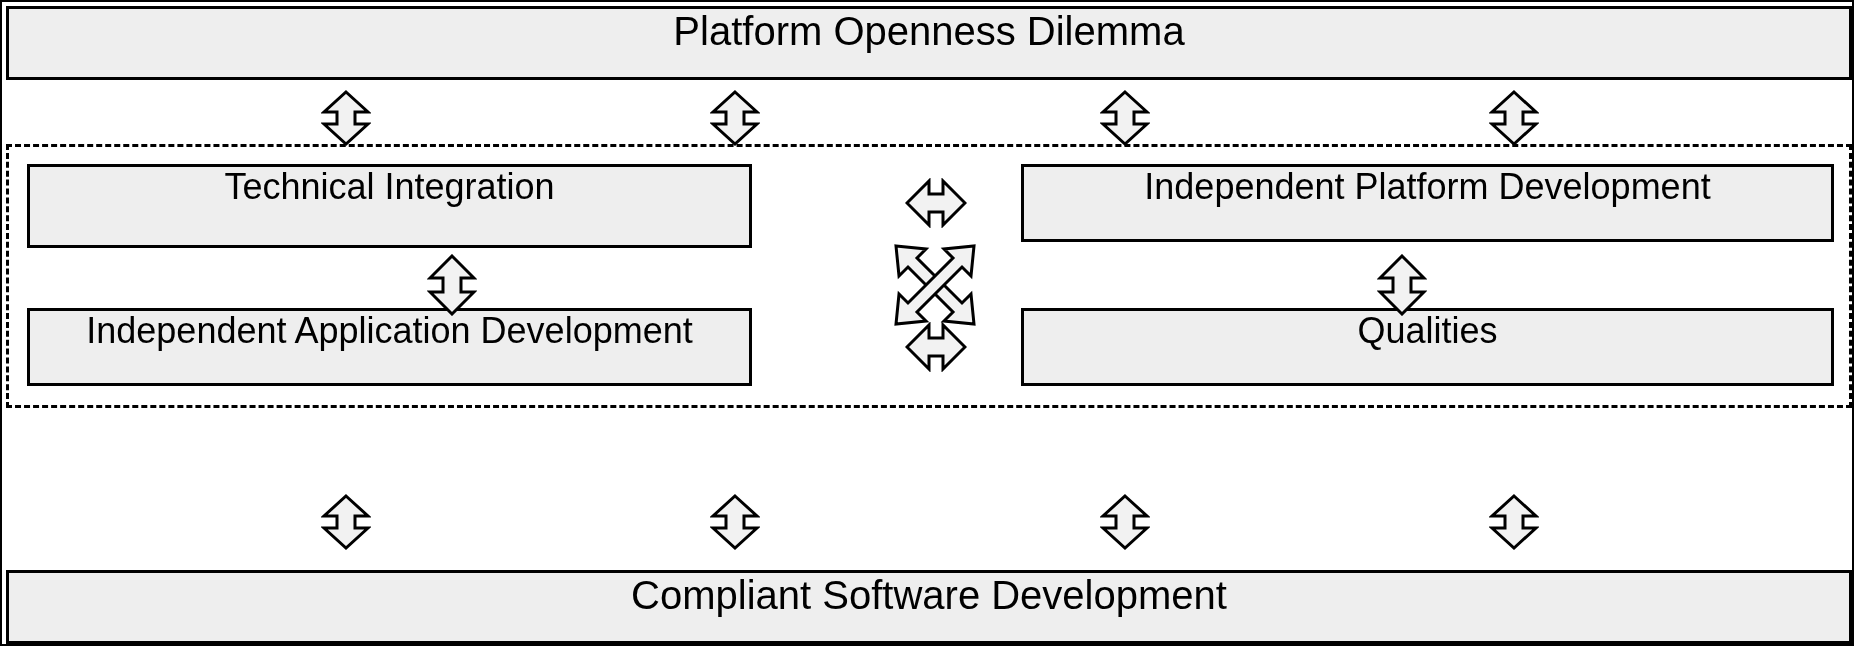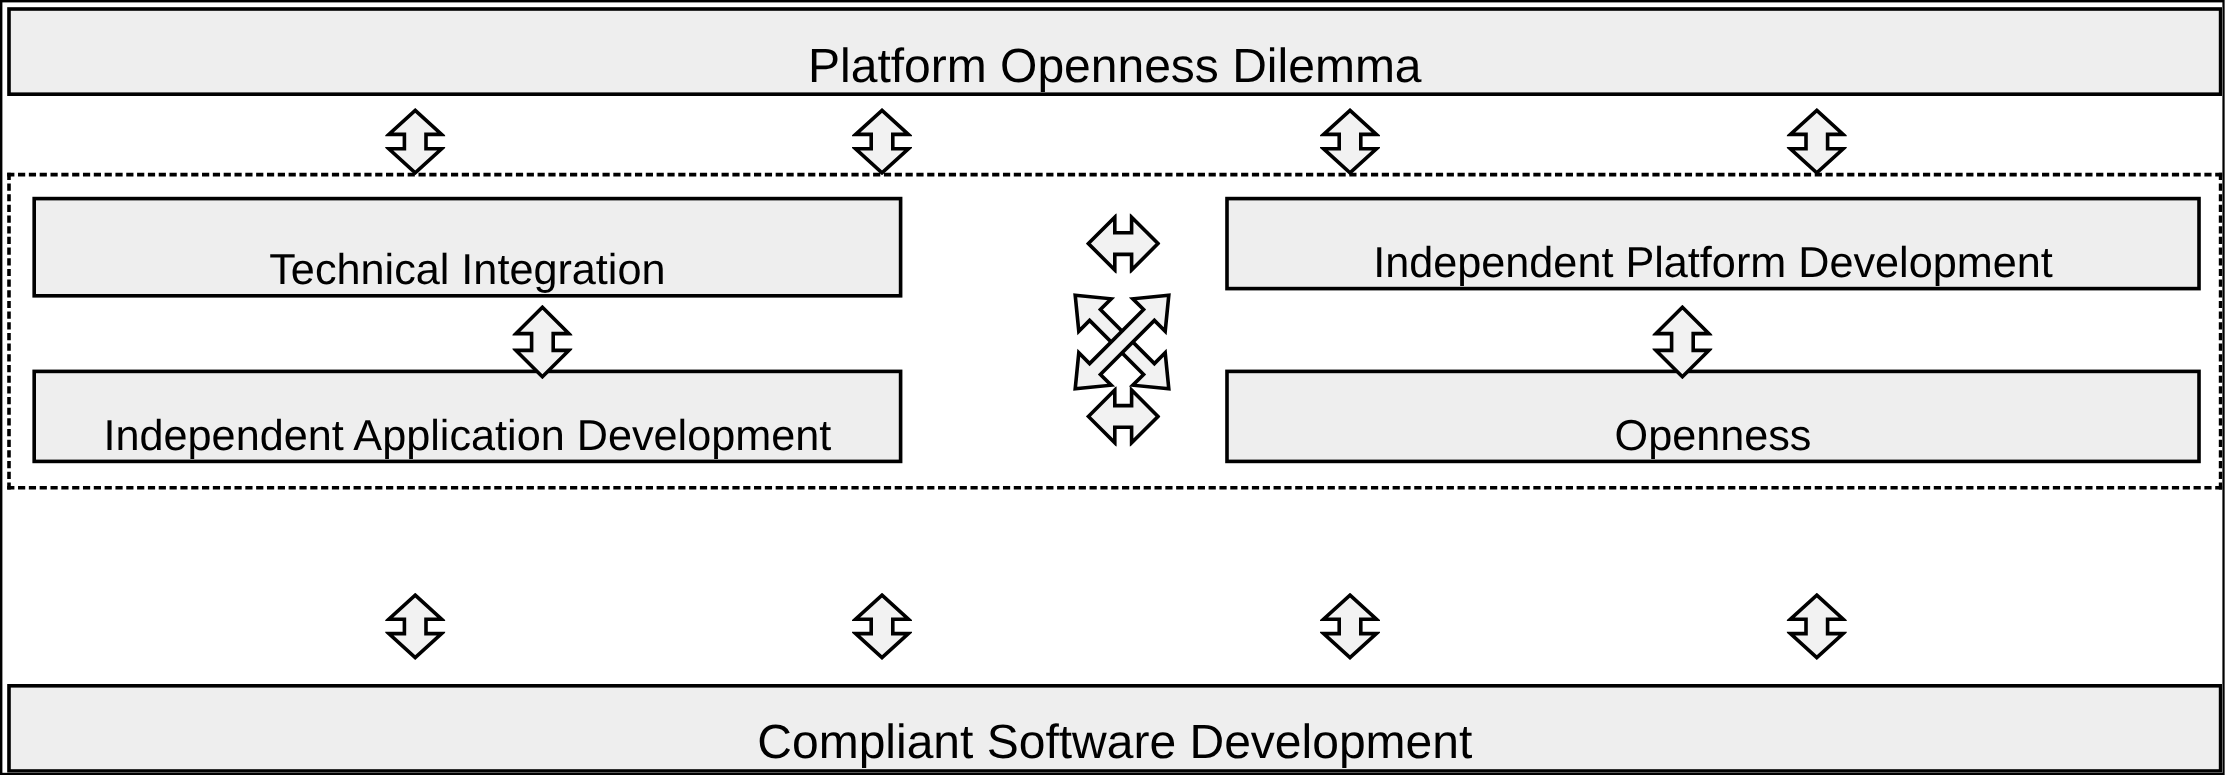--- a/index.html
+++ b/index.html
@@ -20,21 +20,21 @@
     overflow: hidden;
   }
 
   
   .node-box {
     position: absolute;
     box-sizing: border-box;
     border: 3px solid #000000;
     background: #eeeeee;
     display: flex;
-    align-items: flex-end;
+    align-items: flex-start;
     justify-content: center;
     color: #000000;
     line-height: 1.1;
     text-align: center;
     white-space: nowrap;
   }
 
   
   .banner {
     left: 4px;
@@ -123,21 +123,21 @@
 
   <div class="node-box quad" id="box-independent-platform-development">
     <span>Independent Platform Development</span>
   </div>
 
   <div class="node-box quad" id="box-independent-application-development">
     <span>Independent Application Development</span>
   </div>
 
   <div class="node-box quad" id="box-qualities">
-    <span>Openness</span>
+    <span>Qualities</span>
   </div>
 
   <div class="arrow v-arrow-inner" style="left:425px; top:252px;">
     <svg viewBox="0 0 50 62" width="50" height="62">
       <polygon points="25,2 47,24 34,24 34,38 47,38 25,60 3,38 16,38 16,24 3,24" fill="#f2f2f2" stroke="#000000" stroke-width="3" stroke-linejoin="miter"></polygon>
     </svg>
   </div>
   <div class="arrow v-arrow-inner" style="left:1375px; top:252px;">
     <svg viewBox="0 0 50 62" width="50" height="62">
       <polygon points="25,2 47,24 34,24 34,38 47,38 25,60 3,38 16,38 16,24 3,24" fill="#f2f2f2" stroke="#000000" stroke-width="3" stroke-linejoin="miter"></polygon>

